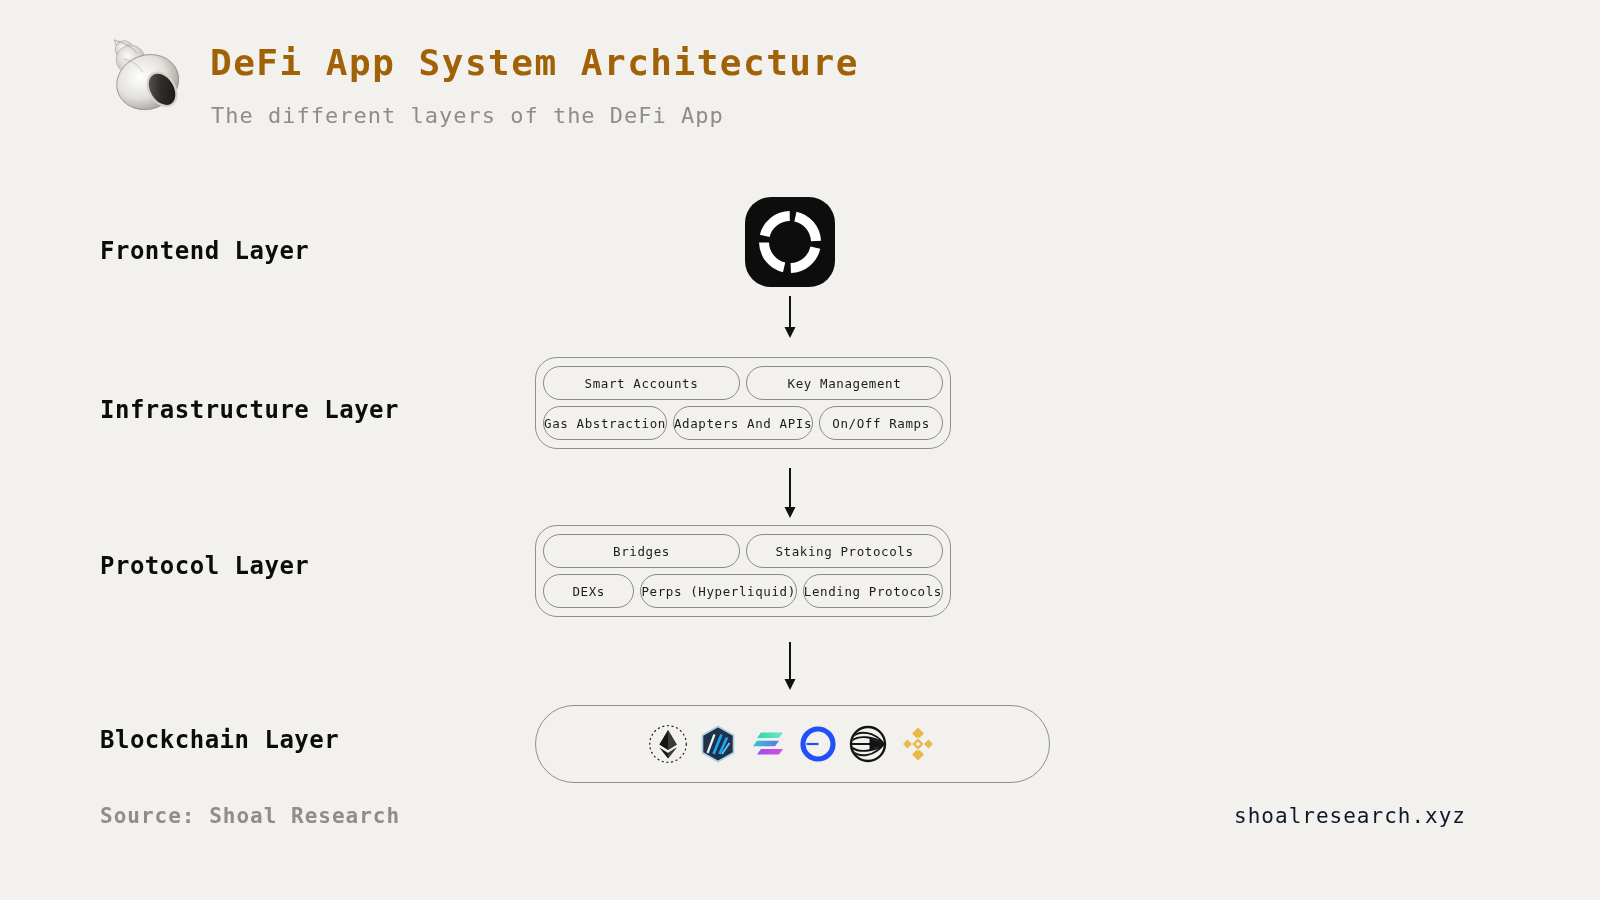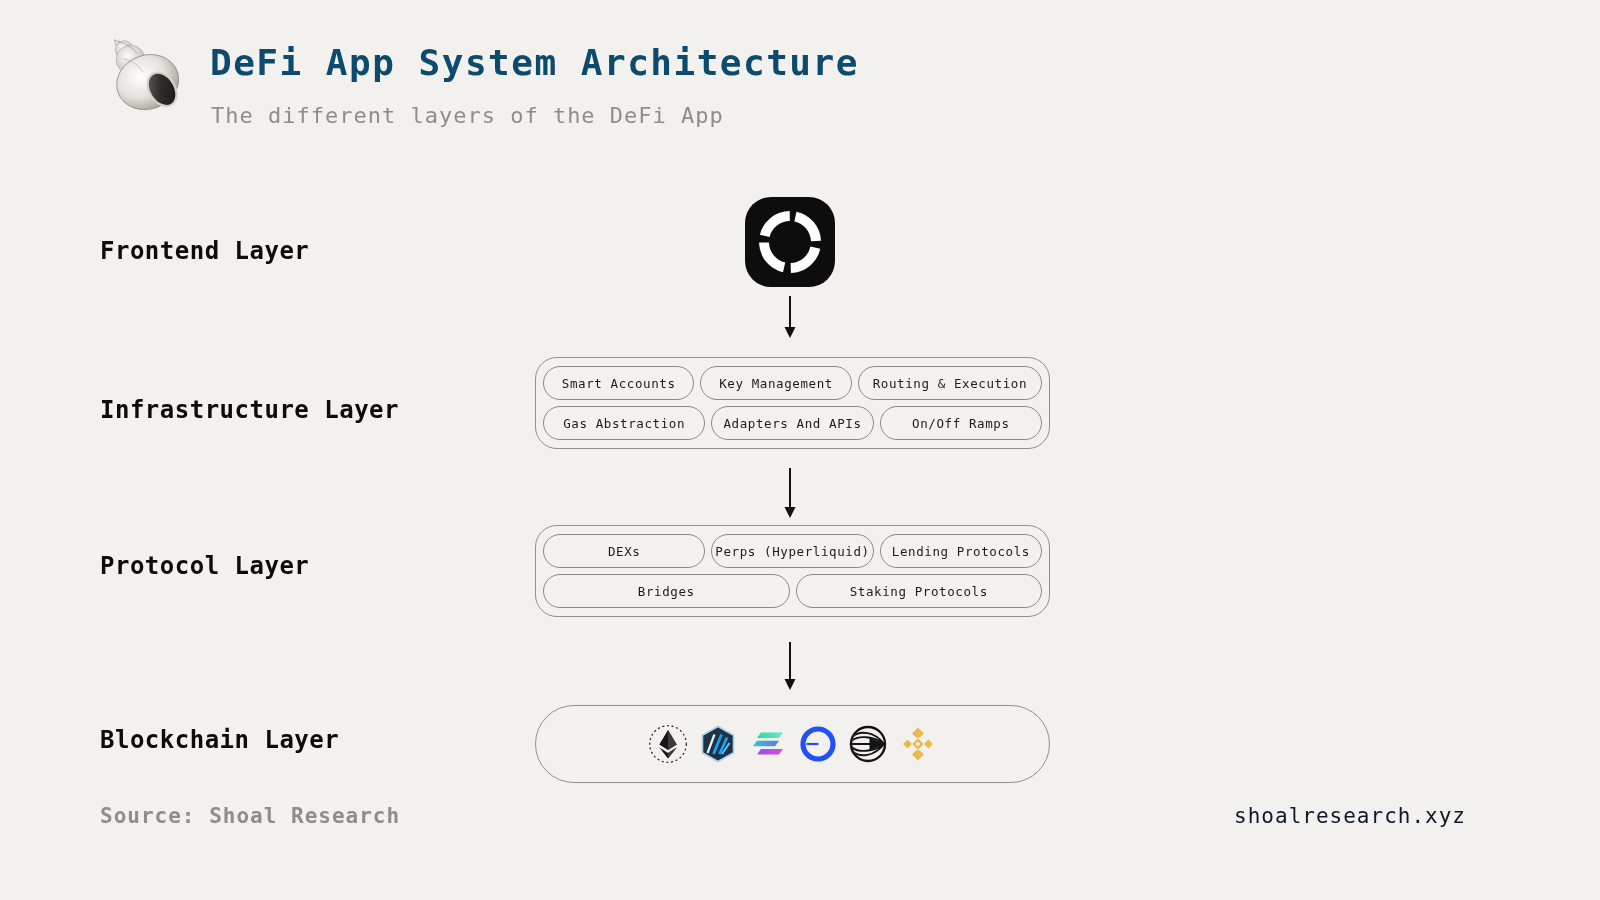--- a/index.html
+++ b/index.html
@@ -6,40 +6,40 @@
   body{
     width:1600px;height:900px;position:relative;overflow:hidden;
     background:#f2f1ee;
     font-family:"DejaVu Sans Mono","Liberation Mono",monospace;
     color:#111;
   }
   .abs{position:absolute;}
 
   
   .logo{left:100px;top:26px;width:90px;height:96px;}
-  .title{left:210px;top:42px;font-size:36px;font-weight:600;letter-spacing:1.5px;color:#0c4a6e;white-space:nowrap;}
+  .title{left:210px;top:42px;font-size:36px;font-weight:600;letter-spacing:1.5px;color:#a16207;white-space:nowrap;}
   .subtitle{left:211px;top:103px;font-size:22px;font-weight:400;letter-spacing:1px;color:#8e8d89;white-space:nowrap;}
 
   
   .layer-label{left:100px;font-size:24px;font-weight:700;letter-spacing:0.5px;color:#0c0c0c;white-space:nowrap;margin-top:10px;}
   .ll-frontend{top:227px;}
   .ll-infra{top:386px;}
   .ll-protocol{top:542px;text-align:center;}
   .ll-blockchain{top:716px;}
 
   
   .app-icon{left:745px;top:197px;width:90px;height:90px;border-radius:26px;background:#0d0d0d;
     display:flex;align-items:center;justify-content:center;}
   .arrow{left:782px;width:16px;}
   .arrow-1{top:296px;height:42px;}
   .arrow-2{top:468px;height:50px;}
   .arrow-3{top:642px;height:48px;}
 
   .group-box{
-    left:535px;width:515px;box-sizing:border-box;
+    left:535px;width:416px;box-sizing:border-box;
     border:1px solid #8f8f8f;border-radius:22px;
     padding:8px 7px;display:flex;flex-direction:column;gap:6px;
   }
   .gb-infra{top:357px;height:92px;}
   .gb-protocol{top:525px;height:92px;}
   .pill-row{display:flex;gap:6px;flex:1;}
   .pill{
     flex:1;border:1px solid #8a8a8a;border-radius:18px;
     display:flex;align-items:center;justify-content:center;
     font-size:12.5px;letter-spacing:0.6px;color:#1c1c1c;white-space:nowrap;
@@ -111,38 +111,37 @@
 </svg>
 <svg class="abs arrow arrow-3" viewBox="0 0 16 48">
   <line x1="8" y1="0" x2="8" y2="39" stroke="#111" stroke-width="2"></line>
   <polygon points="8,48 2.5,37 13.5,37" fill="#111"></polygon>
 </svg>
 
 <div class="abs group-box gb-infra">
   <div class="pill-row">
     <div class="pill">Smart Accounts</div>
     <div class="pill">Key Management</div>
-    <div class="pill" style="flex:1.22;">Routing &amp; Execution</div>
   </div>
   <div class="pill-row">
     <div class="pill">Gas Abstraction</div>
     <div class="pill">Adapters And APIs</div>
     <div class="pill">On/Off Ramps</div>
   </div>
 </div>
 
 <div class="abs group-box gb-protocol">
   <div class="pill-row">
+    <div class="pill">Bridges</div>
+    <div class="pill">Staking Protocols</div>
+  </div>
+  <div class="pill-row">
     <div class="pill">DEXs</div>
     <div class="pill">Perps (Hyperliquid)</div>
     <div class="pill">Lending Protocols</div>
-  </div>
-  <div class="pill-row">
-    <div class="pill">Bridges</div>
-    <div class="pill">Staking Protocols</div>
   </div>
 </div>
 
 <div class="abs chain-box">
 
   <svg class="chain-icon" viewBox="0 0 40 40">
     <circle cx="20" cy="20" r="18.3" fill="none" stroke="#222" stroke-width="1.2" stroke-dasharray="2 2.7"></circle>
     <polygon points="20,6 28.7,20.6 20,25.9 11.3,20.6" fill="#161616"></polygon>
     <polygon points="20,6 28.7,20.6 20,25.9" fill="#3c3c3c"></polygon>
     <polygon points="11.3,23.6 20,28.9 28.7,23.6 20,34.6" fill="#161616"></polygon>

